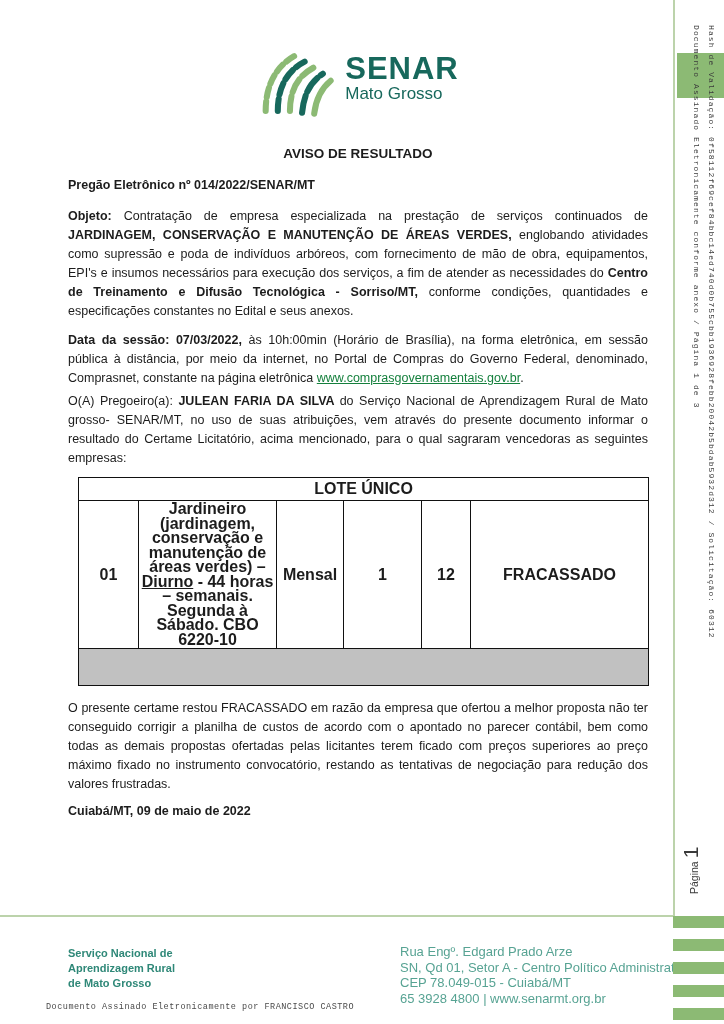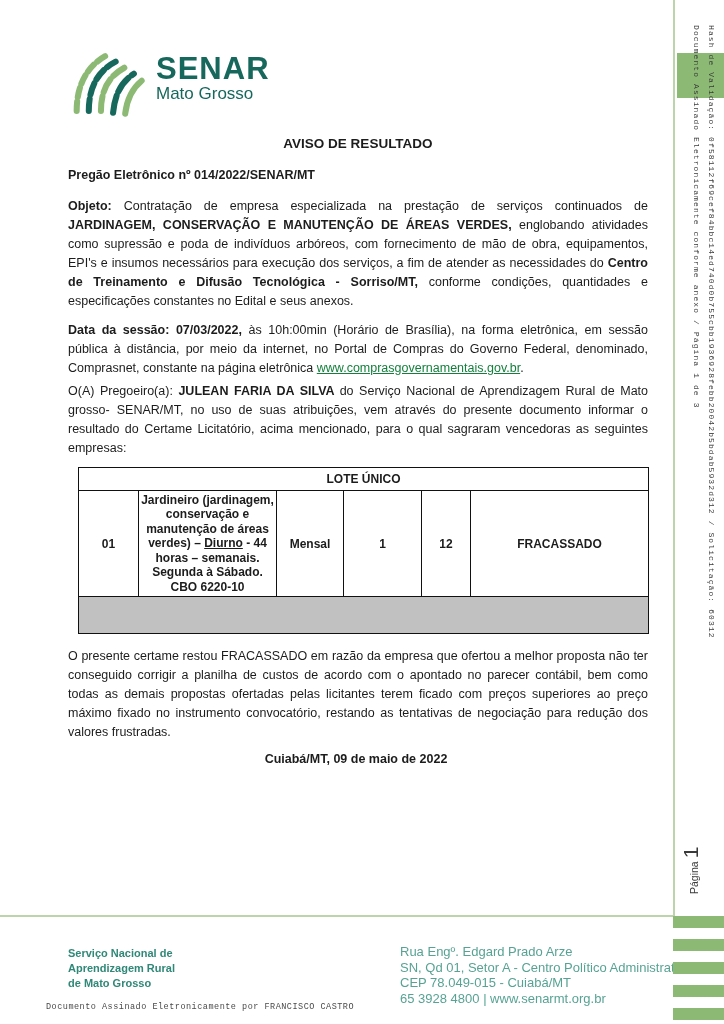--- a/index.html
+++ b/index.html
@@ -1,40 +1,40 @@
 <!DOCTYPE html>
 <html><head>
 <meta charset="utf-8">
 <style>
   html,body{margin:0;padding:0;background:#e8e8e8;}
   .page{position:relative;width:724px;height:1024px;background:#ffffff;overflow:hidden;
         font-family:"Liberation Sans", sans-serif;color:#1c1c1c;margin:0 auto;}
   .content{position:absolute;left:68px;top:40px;width:580px;}
   
-  .logo-row{display:flex;align-items:center;height:78px;margin-bottom:0;}
+  .logo-row{display:flex;align-items:center;height:78px;margin-bottom:0;justify-content:center;}
   .logo-text{margin-left:10px;}
   .logo-brand{font-size:31px;font-weight:bold;color:#17685c;letter-spacing:1px;line-height:30px;}
   .logo-region{font-size:17px;color:#17685c;line-height:20px;}
   
-  .title{margin-top:18px;text-align:center;font-weight:bold;font-size:13.5px;line-height:16px;}
+  .title{margin-top:28px;text-align:center;font-weight:bold;font-size:13.5px;line-height:16px;}
   .line-b{margin-top:15px;font-weight:bold;font-size:12.5px;line-height:16px;}
   p.par{margin:0;margin-top:14px;font-size:12.5px;line-height:19px;text-align:justify;}
   .b{font-weight:bold;}
   .u{text-decoration:underline;}
   a.doc-link{color:#15803d;text-decoration:underline;cursor:pointer;}
   
   table.res{border-collapse:collapse;table-layout:fixed;width:570px;margin-left:10px;margin-top:9px;}
-  table.res td,table.res th{border:1.5px solid #111;font-size:12px;text-align:center;vertical-align:middle;padding:1px 2px;}
+  table.res td,table.res th{border:1.5px solid #111;font-size:16px;text-align:center;vertical-align:middle;padding:1px 2px;}
   .t-caption{font-weight:bold;font-size:12.5px;height:20px;}
   tr.head th{font-weight:bold;height:40px;line-height:15px;}
   tr.data{height:106px;}
   td.desc{font-size:11px;font-weight:bold;text-align:justify;vertical-align:middle;padding:3px 6px;line-height:14.5px;}
   td.frac{font-weight:bold;font-size:12.5px;}
   tr.grayrow td{background:#c1c1c1;height:34px;}
-  .date-line{margin-top:10px;text-align:center;font-weight:bold;font-size:12.5px;padding-right:4px;}
+  .date-line{margin-top:10px;text-align:left;font-weight:bold;font-size:12.5px;padding-right:4px;}
   
   .footer-rule{position:absolute;left:0;top:915px;width:673px;height:1.5px;background:#bcd3ab;}
   .footer-org{position:absolute;left:68px;top:946px;font-size:11px;font-weight:bold;color:#2f8878;line-height:15px;}
   .footer-addr{position:absolute;left:400px;top:944px;font-size:13px;color:#57a393;line-height:15.5px;}
   .signed{position:absolute;left:26px;top:1002px;font-family:"Liberation Mono", monospace;font-size:8.5px;color:#4a4a4a;letter-spacing:0.5px;padding-left:20px;}
   
   .side-rule{position:absolute;left:673px;top:0;width:1.5px;height:1024px;background:#bcd3ab;}
   .green-square{position:absolute;right:0;top:53px;width:47px;height:45px;background:#8cba74;}
   .v-text{position:absolute;transform-origin:top left;transform:rotate(90deg);white-space:nowrap;
           font-family:"Liberation Mono", monospace;font-size:8px;letter-spacing:1.1px;color:#3a3a3a;line-height:10px;z-index:3;}

